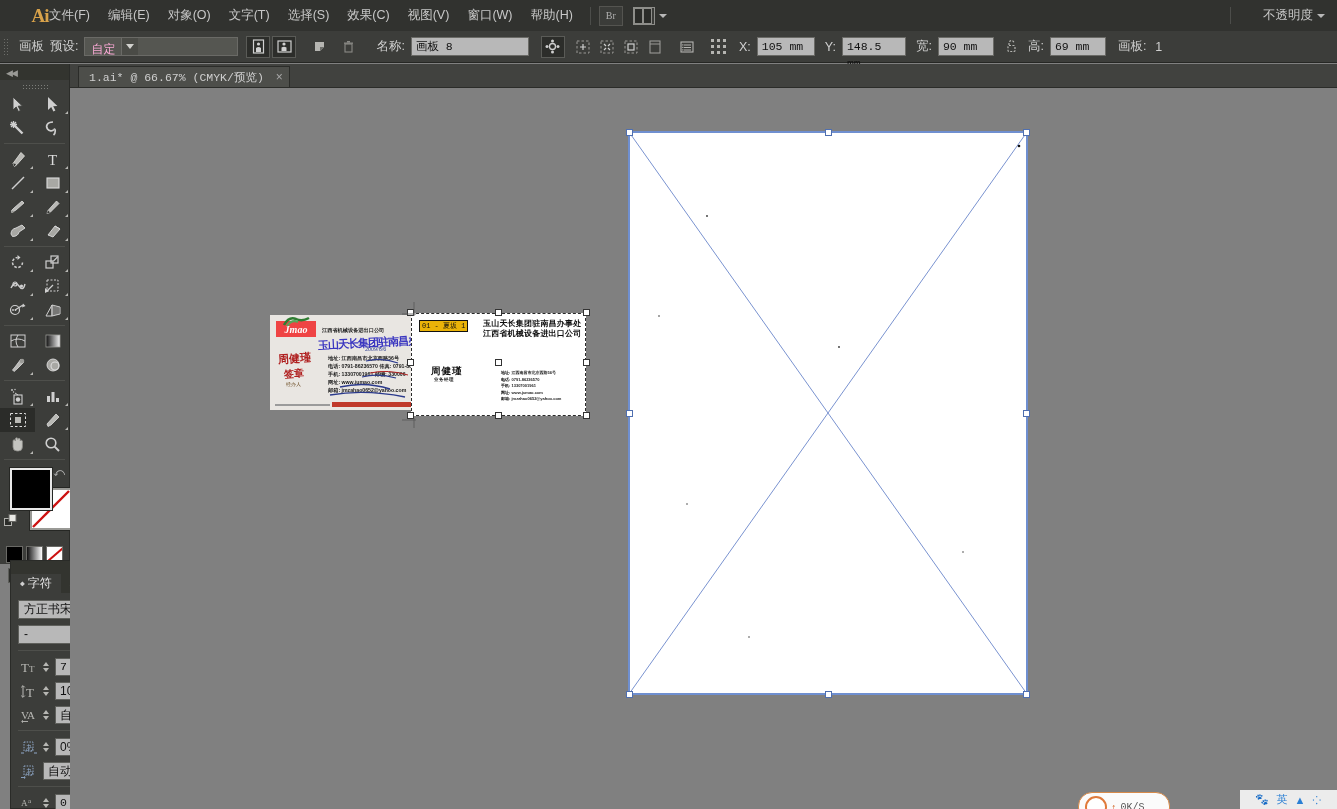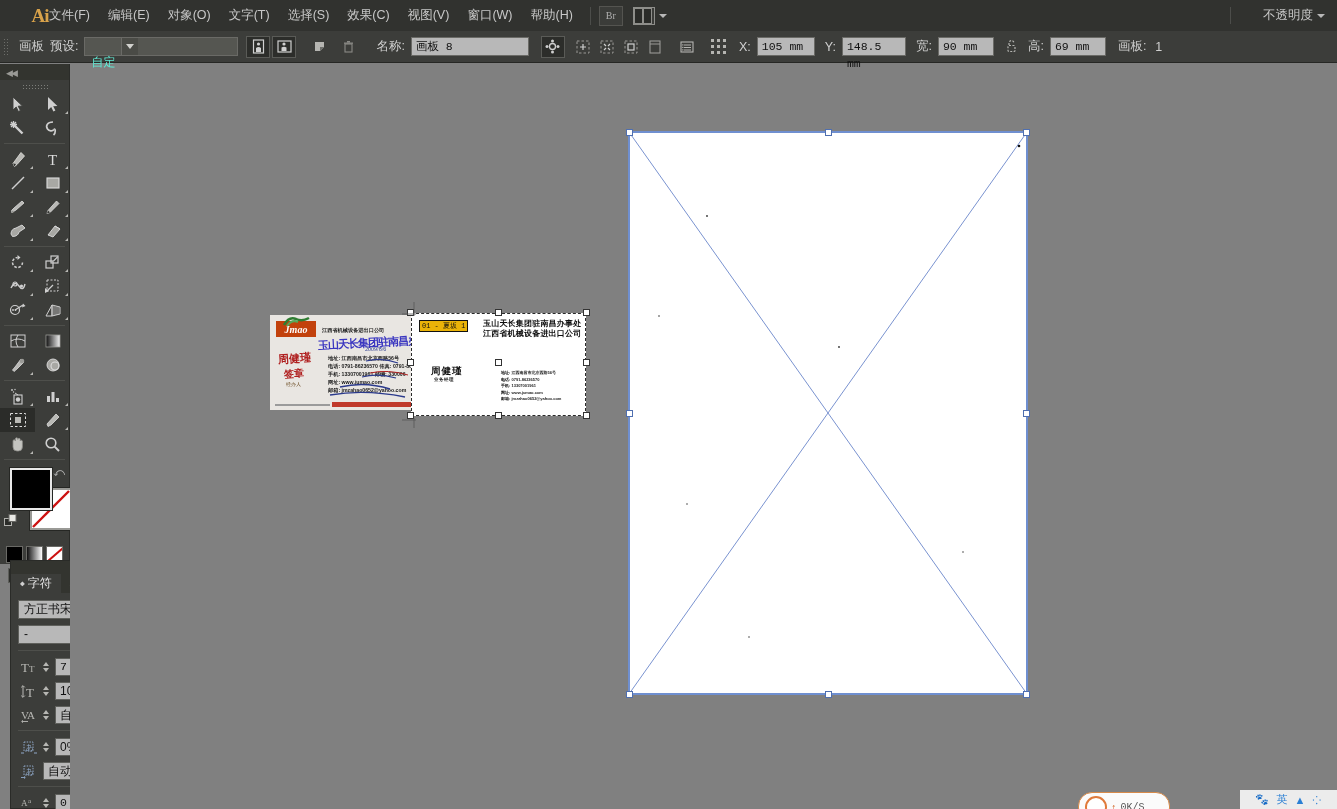--- a/index.html
+++ b/index.html
@@ -63,21 +63,21 @@
   .cb-label { color: #d0d0d0; font-size: 12.5px; margin-right: 6px; white-space: nowrap; }
   .cb-input {
     background: #b8b8b8; border: 1px solid #6a6a66; color: #111;
     font-size: 11.5px; height: 19px; line-height: 17px; padding: 0 4px;
     font-family: "Liberation Mono", monospace;
   }
   .cb-select {
     display: flex; align-items: stretch; height: 19px;
     background: #555651; border: 1px solid #6a6a66;
   }
-  .cb-select .val { color: #5eead4; font-size: 12px; padding: 16px 6px; line-height: 17px; min-width: 0; }
+  .cb-select .val { color: #f9a8d4; font-size: 12px; padding: 3px 6px; line-height: 17px; min-width: 0; }
   .cb-select .drop {
     width: 17px; border-left: 1px solid #6a6a66; background: #4a4b46;
     display: flex; align-items: center; justify-content: center;
   }
   .cb-icon-btn {
     width: 24px; height: 22px; display: flex; align-items: center; justify-content: center;
     color: #c0c0c0; font-size: 12px;
   }
   .cb-icon-btn.on { background: #2c2d2a; border: 1px solid #5a5b57; }
 
@@ -272,21 +272,21 @@
 
   
   .scan {
     position: absolute; left: 200px; top: 227px; width: 150px; height: 95px;
     background: #e9e6e2; overflow: hidden;
   }
   .scan .redbar { position: absolute; left: 62px; bottom: 3px; width: 82px; height: 5px; background: #c0392b; }
   .scan .graybar { position: absolute; left: 5px; bottom: 4px; width: 55px; height: 2px; background: #9b9b9b; }
   .scan .logo {
     position: absolute; left: 6px; top: 6px; width: 40px; height: 16px;
-    background: #c2410c; color: #fff; font-size: 10px; font-style: italic; font-weight: bold;
+    background: #ef4444; color: #fff; font-size: 10px; font-style: italic; font-weight: bold;
     display: flex; align-items: center; justify-content: center;
     font-family: "Liberation Serif", serif;
   }
   .scan .leaf { position: absolute; left: 12px; top: 1px; }
   .scan .printline { position: absolute; font-size: 5.2px; color: #1a1a1a; font-weight: bold; white-space: nowrap; }
   .scan .hand-blue { position: absolute; color: #3a36c0; font-weight: bold; white-space: nowrap;
                      font-family: "Liberation Serif", serif; }
   .scan .hand-red { position: absolute; color: #b02020; font-weight: bold; white-space: nowrap;
                     font-family: "Liberation Serif", serif; }
   .scan .hand-dark { position: absolute; color: #222; white-space: nowrap; font-family: "Liberation Serif", serif; }
@@ -457,20 +457,26 @@
         </svg>
     </div>
     <div style="width:4px"></div>
     <div class="cb-label">高:</div>
     <div class="cb-input" style="width:56px">69 mm</div>
     <div style="width:12px"></div>
     <div class="cb-label">画板:</div>
     <div class="cb-label" style="margin-left:3px">1</div>
   </div>
 
+  <div class="tabbar">
+    <div class="doc-tab">
+      <span class="t">1.ai* @ 66.67% (CMYK/预览)</span>
+      <span class="x">×</span>
+    </div>
+  </div>
 
   <div class="toolbar">
     <div class="tb-head">
       <span class="dbl">◀◀</span>
     </div>
     <div class="tb-grip"></div>
 
     <div class="tgrid">
       <div class="tool">
         <svg width="13" height="17" viewBox="0 0 13 17">

